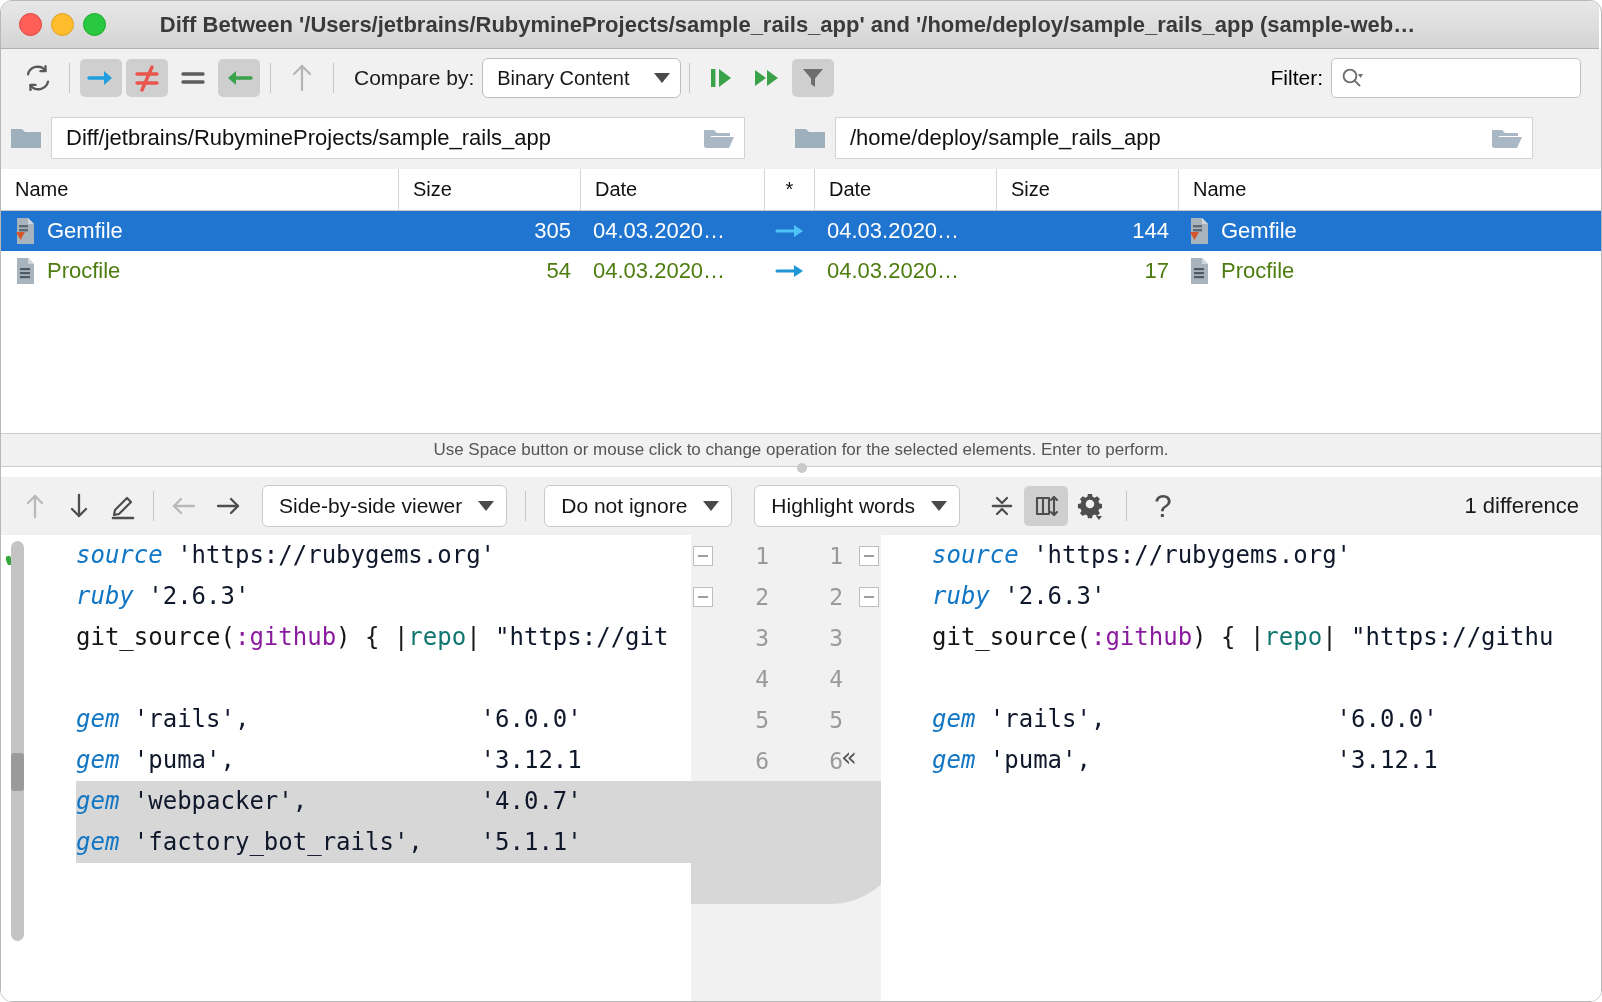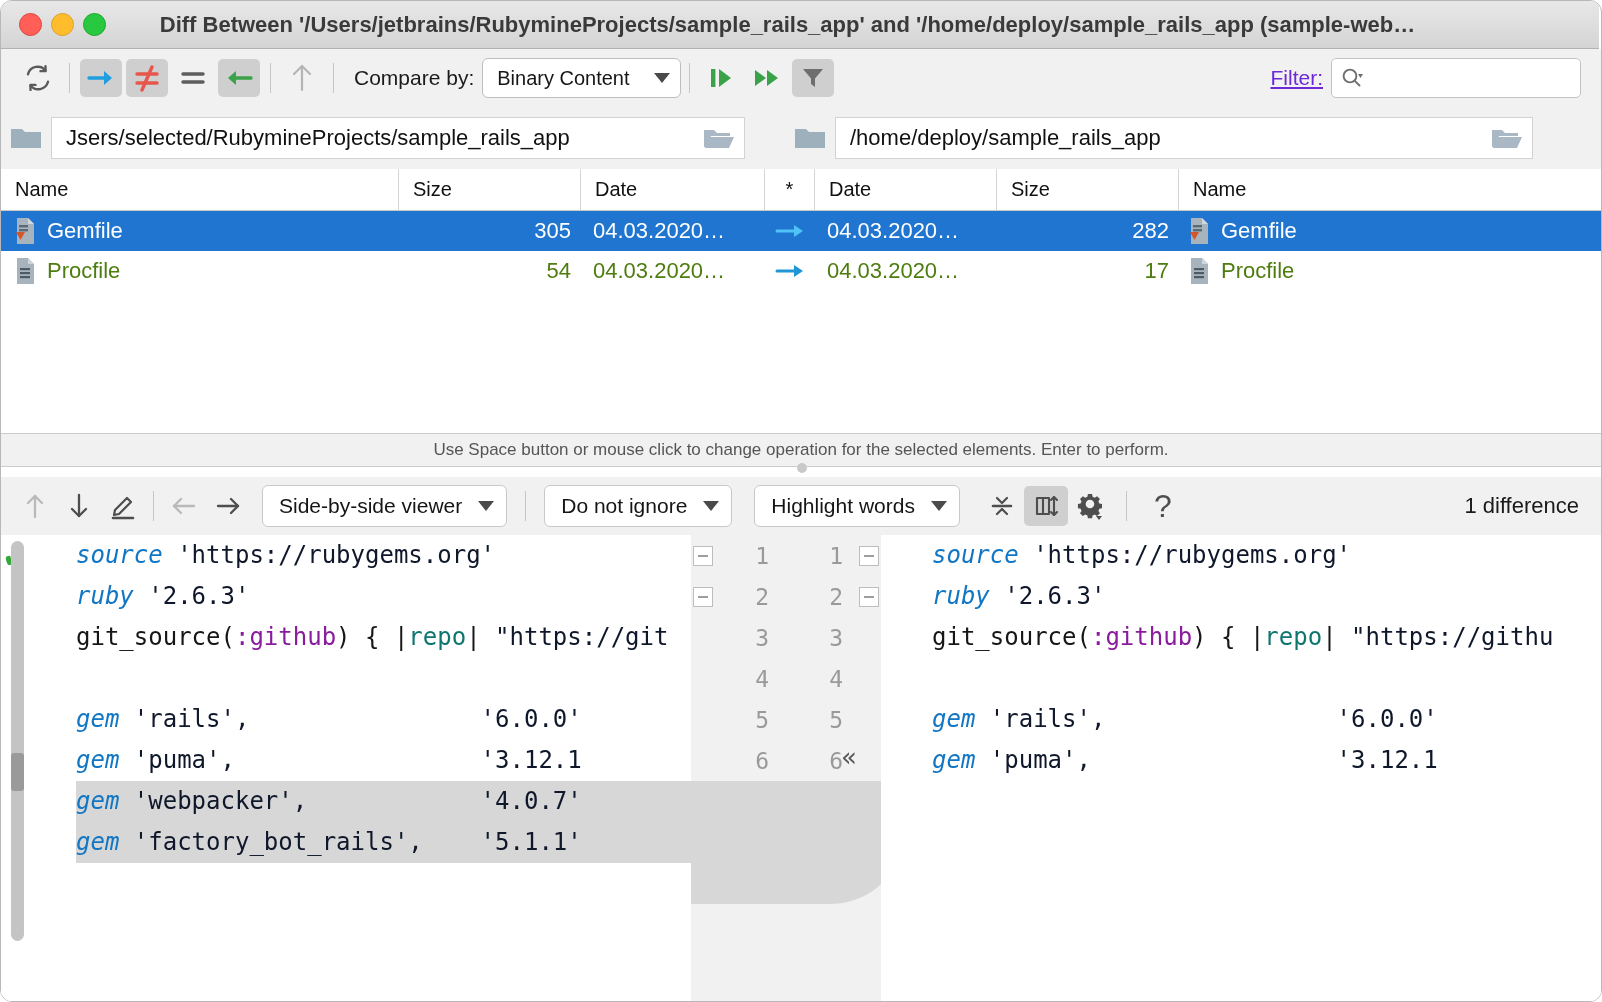--- a/index.html
+++ b/index.html
@@ -82,21 +82,21 @@
     gap: 24px;
     white-space: nowrap;
   }
   .caret {
     width: 0; height: 0;
     border-left: 8px solid transparent;
     border-right: 8px solid transparent;
     border-top: 10px solid #4a4a4a;
   }
   .filter-label {
-    font-size: 21px; color: #6d28d9; margin-right: 8px; white-space: nowrap; text-decoration: underline;
+    font-size: 21px; color: #000000; margin-right: 8px; white-space: nowrap;
   }
   .filter-box {
     background: #fff; border: 1px solid #c3c3c3; border-radius: 5px;
     height: 38px; width: 232px;
     display: flex; align-items: center;
     padding: 0 8px;
     margin-right: 20px;
   }
 
   
@@ -416,21 +416,21 @@
   </div>
 
   <div class="pathrow">
     <div class="path-side" style="margin-left:8px;">
       <span style="margin-right:8px;">
         <svg width="34" height="28" viewBox="0 0 34 28">
           <path d="M2 5 H13 L16 8 H32 V24 H2 Z" fill="#9fb0bd"></path>
         </svg>
       </span>
       <div class="path-field" style="width:694px;">
-        <span>Jsers/selected/RubymineProjects/sample_rails_app</span>
+        <span>Diff/jetbrains/RubymineProjects/sample_rails_app</span>
         <span>
           <svg width="34" height="28" viewBox="0 0 34 28">
             <path d="M2 6 H12 L15 9 H28 V12 H9 L4 23 H2 Z" fill="#a9b8c4"></path>
             <path d="M8 13 H32 L27 24 H3 Z" fill="#a9b8c4"></path>
           </svg>
         </span>
       </div>
     </div>
     <div class="path-side" style="margin-left:48px;">
       <span style="margin-right:8px;">
@@ -479,21 +479,21 @@
       <div class="cell date white-txt" style="width:184px;">04.03.2020…</div>
       <div class="cell op" style="width:50px;">
         <span>
           <svg width="34" height="20" viewBox="0 0 34 20">
             <path d="M4 10 H24" stroke="#4fc3f7" stroke-width="3" stroke-linecap="round"></path>
             <path d="M21 4 L30 10 L21 16 Z" fill="#4fc3f7"></path>
           </svg>
         </span>
       </div>
       <div class="cell date white-txt" style="width:182px;">04.03.2020…</div>
-      <div class="cell num white-txt" style="width:182px;">282</div>
+      <div class="cell num white-txt" style="width:182px;">144</div>
       <div class="cell name-r" style="width:420px;">
         <span>
           <svg width="24" height="30" viewBox="0 0 24 30">
             <path d="M4 2 H15 L21 8 V28 H4 Z" fill="#a8b4bd"></path>
             <path d="M15 2 L21 8 H15 Z" fill="#cfd7dd"></path>
             <rect x="6" y="9" width="9" height="2.4" fill="#5d6a73"></rect>
             <rect x="6" y="13" width="9" height="2.4" fill="#5d6a73"></rect>
             <path d="M3 16 L12 16 L7.5 24 Z" fill="#d3562c"></path>
           </svg>
         </span>

